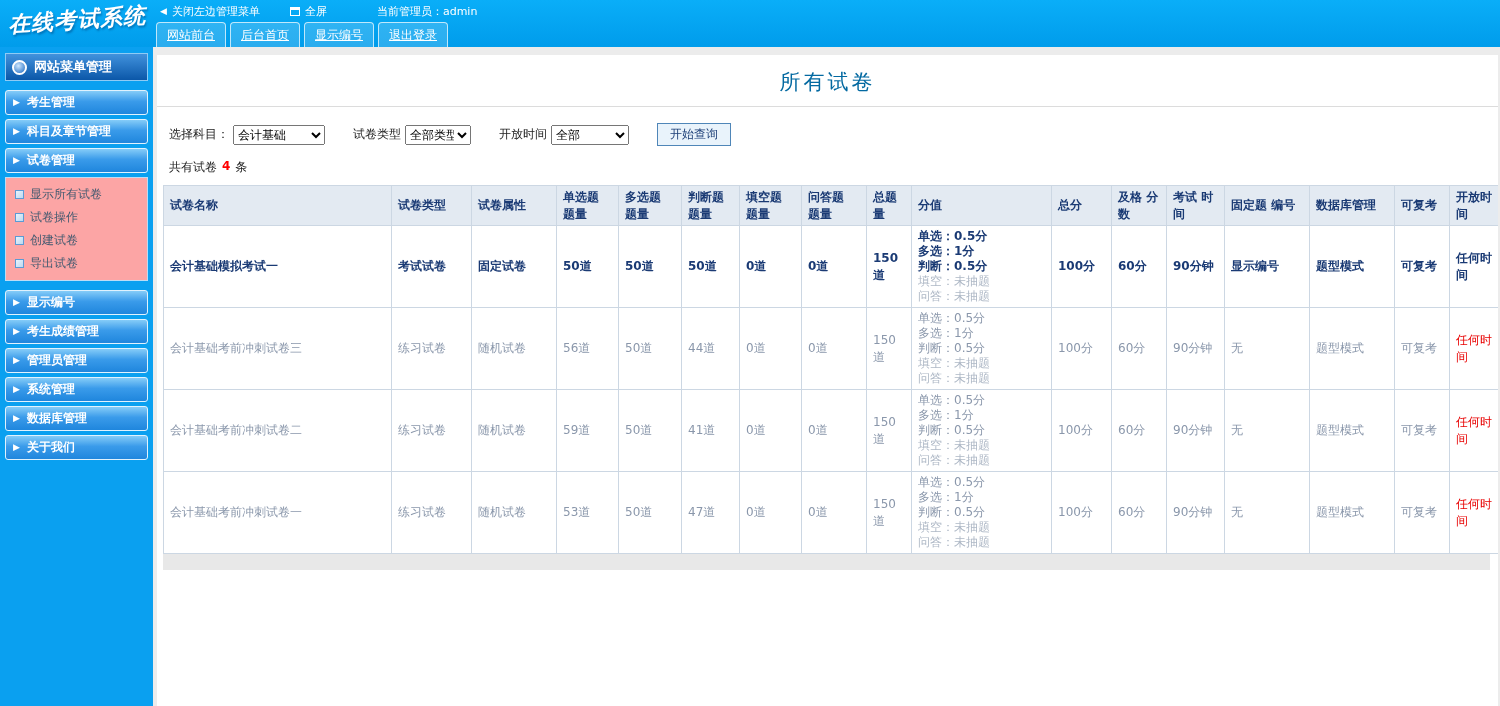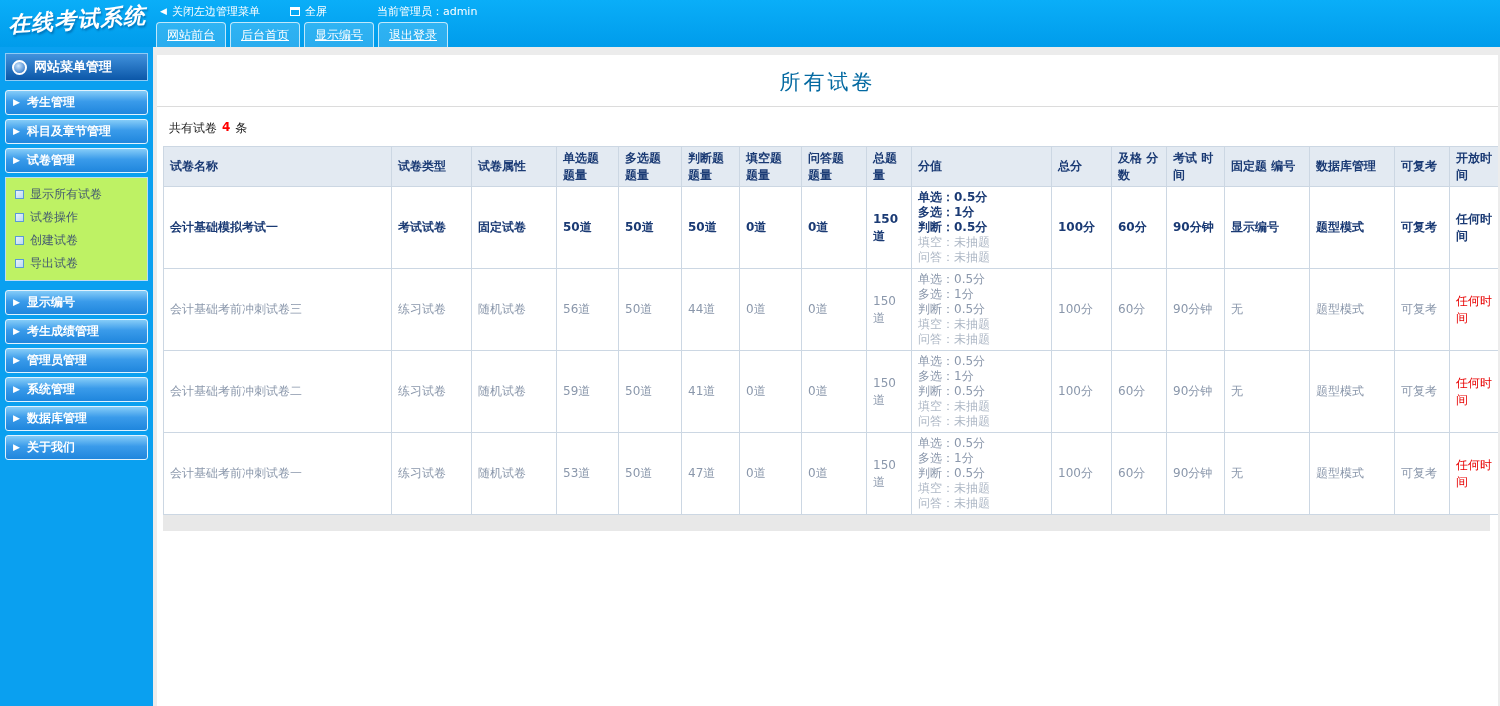--- a/index.html
+++ b/index.html
@@ -30,21 +30,21 @@
   .sidebar-title { margin: 3px 5px 9px; padding: 4px 6px; background: linear-gradient(180deg,#4192dd,#0b57a8);
                    border: 1px solid #8ecbf5; border-radius: 0; color: #fff; font-weight: bold;
                    font-size: 13px; display: flex; align-items: center; gap: 7px; }
   .circle-icon { width: 15px; height: 15px; border-radius: 50%; border: 2px solid #fff;
                  background: radial-gradient(circle at 40% 35%, #cfe8ff, #1565c0); flex-shrink: 0; }
   .menu-item { margin: 4px 5px; padding: 3px 7px; border: 1px solid #e0f2fe; border-radius: 3px;
                background: linear-gradient(180deg,#85ccf8 0%,#3a9bea 45%,#1f86dd 100%);
                color: #fff; font-weight: bold; font-size: 12px; display: flex; align-items: center;
                gap: 7px; cursor: pointer; white-space: nowrap; }
   .mi-icon { font-size: 9px; line-height: 1; }
-  .submenu { margin: 2px 5px 9px; background: #bef264; border: 1px solid #bcdcf5; padding: 5px 3px; }
+  .submenu { margin: 2px 5px 9px; background: #fca5a5; border: 1px solid #bcdcf5; padding: 5px 3px; }
   .submenu-item { display: flex; align-items: center; gap: 6px; padding: 3px 6px; font-size: 12px;
                   color: #445a70; cursor: pointer; white-space: nowrap; }
   .sq-icon { width: 9px; height: 9px; border: 1px solid #5b9bd5;
              background: linear-gradient(135deg,#e8f3fc,#bcd9f0); flex-shrink: 0; }
 
   
   .main { flex: 1; background: #ececec; overflow: hidden; }
   .content-box { background: #fff; margin: 8px 2px 0 4px; height: 651px; overflow: hidden; }
   .page-title-row { text-align: center; padding: 13px 0 10px; border-bottom: 1px solid #dcdcdc; }
   .page-title { color: #0369a1; font-size: 21px; letter-spacing: 3px; }
@@ -162,20 +162,29 @@
         </div>
     </div>
 
     <div class="main">
       <div class="content-box">
 
         <div class="page-title-row">
           <span class="page-title">所有试卷</span>
         </div>
 
+        <div class="filters">
+          <span class="flabel">选择科目：</span>
+          <select class="fselect" id="subject-select" style="width:92px"><option>会计基础</option></select>
+          <span class="flabel fgap">试卷类型</span>
+          <select class="fselect" id="type-select" style="width:66px"><option>全部类型</option></select>
+          <span class="flabel fgap">开放时间</span>
+          <select class="fselect" id="time-select" style="width:78px"><option>全部</option></select>
+          <button class="search-btn">开始查询</button>
+        </div>
 
         <div class="count-row">
           <span>共有试卷</span>
           <span class="red">4</span>
           <span>条</span>
         </div>
 
         <table class="papers" id="papers-table">
             <colgroup>
               <col style="width: 228px;">

